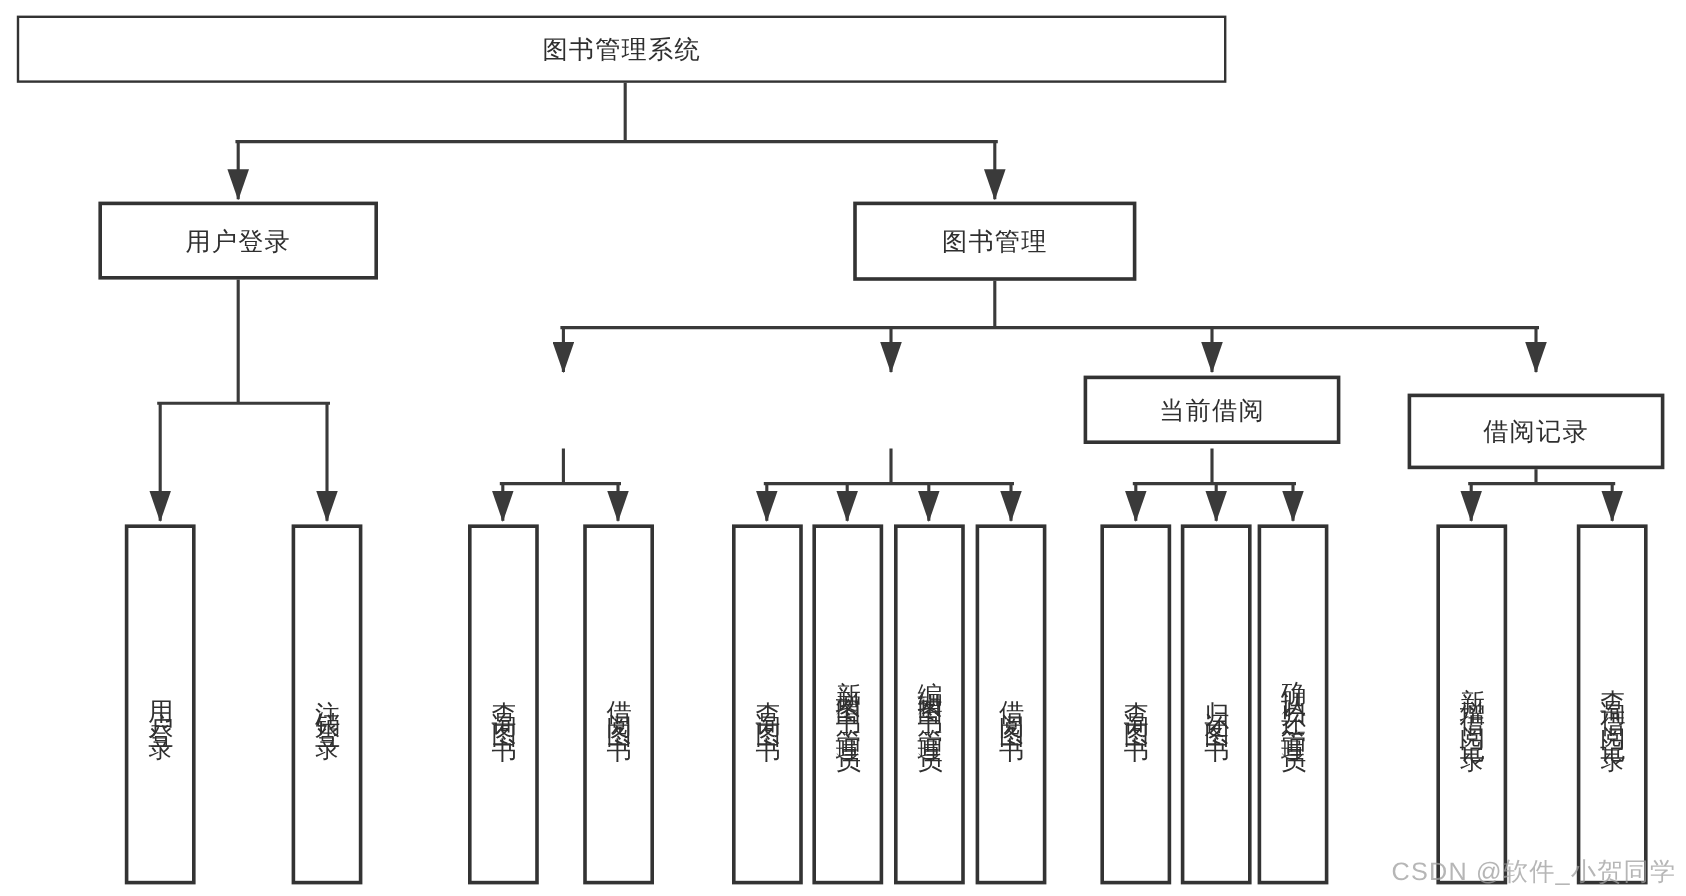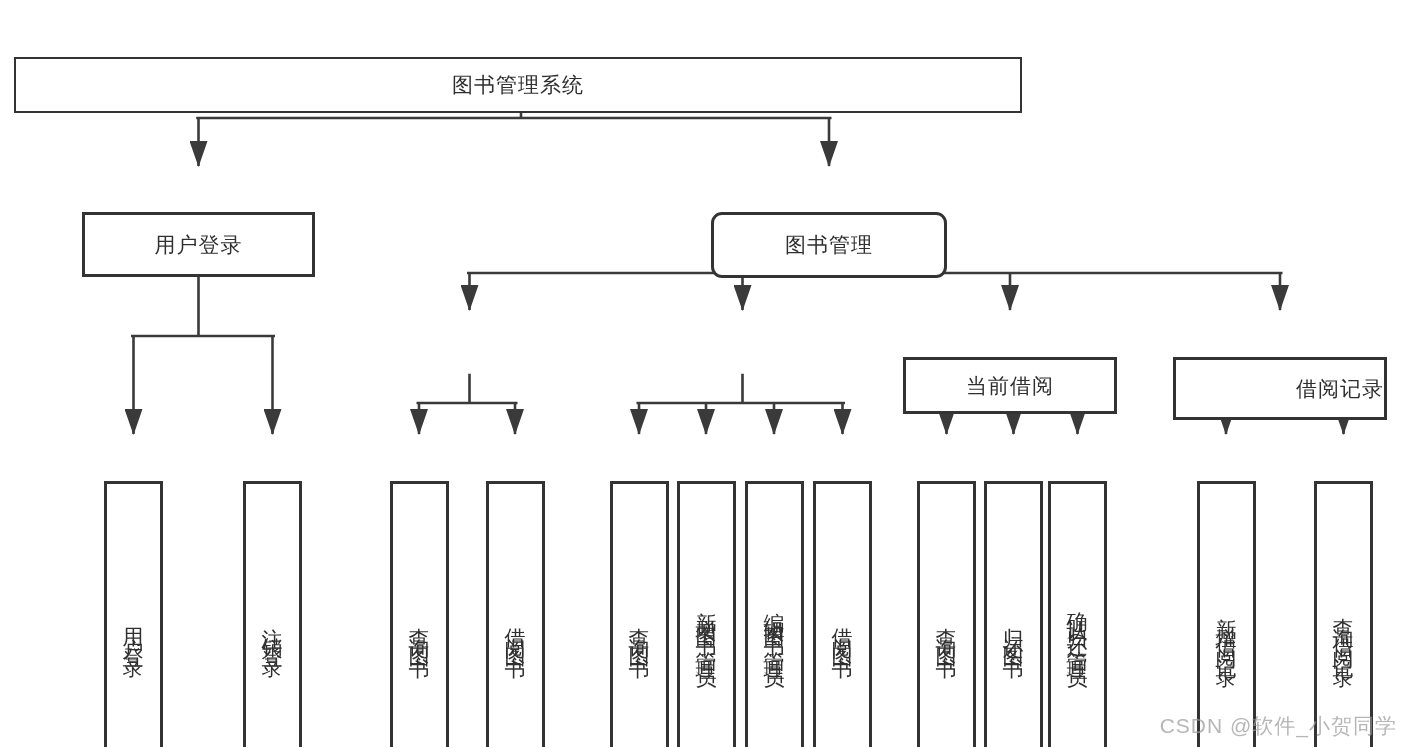--- a/index.html
+++ b/index.html
@@ -20,21 +20,20 @@
   .node {
     position: absolute;
     box-sizing: border-box;
     background: #ffffff;
     border: 3px solid #333333;
     color: #2f2f2f;
     display: flex;
     align-items: center;
     justify-content: center;
     text-align: center;
-    margin-top: 44px;
   }
   .hbox { font-size: 21px; letter-spacing: 1px; }
   .root {
     left: 14px; top: 13px; width: 1008px; height: 56px;
     border-width: 2px;
   }
   .vbox {
     top: 437px;
     width: 59px;
     height: 300px;
@@ -98,28 +97,28 @@
     </g>
   </svg>
 
   <div class="node hbox root">
     <span>图书管理系统</span>
   </div>
 
   <div class="node hbox" style="left:82px; top:168px; width:233px; height:65px;">
     <span>用户登录</span>
   </div>
-  <div class="node hbox" style="left:711px; top:168px; width:236px; height:66px;border-radius:11px;">
+  <div class="node hbox" style="left:711px; top:168px; width:236px; height:66px;">
     <span>图书管理</span>
   </div>
 
   <div class="node hbox" style="left:903px; top:313px; width:214px; height:57px;">
     <span>当前借阅</span>
   </div>
-  <div class="node hbox" style="left:1173px; top:313px; width:214px; height:63px;justify-content:flex-end;">
+  <div class="node hbox" style="left:1173px; top:328px; width:214px; height:63px;">
     <span>借阅记录</span>
   </div>
 
   <div class="node vbox" style="left:104px;">
     <span>用户登录</span>
   </div>
   <div class="node vbox" style="left:243px;">
     <span>注销登录</span>
   </div>
 

